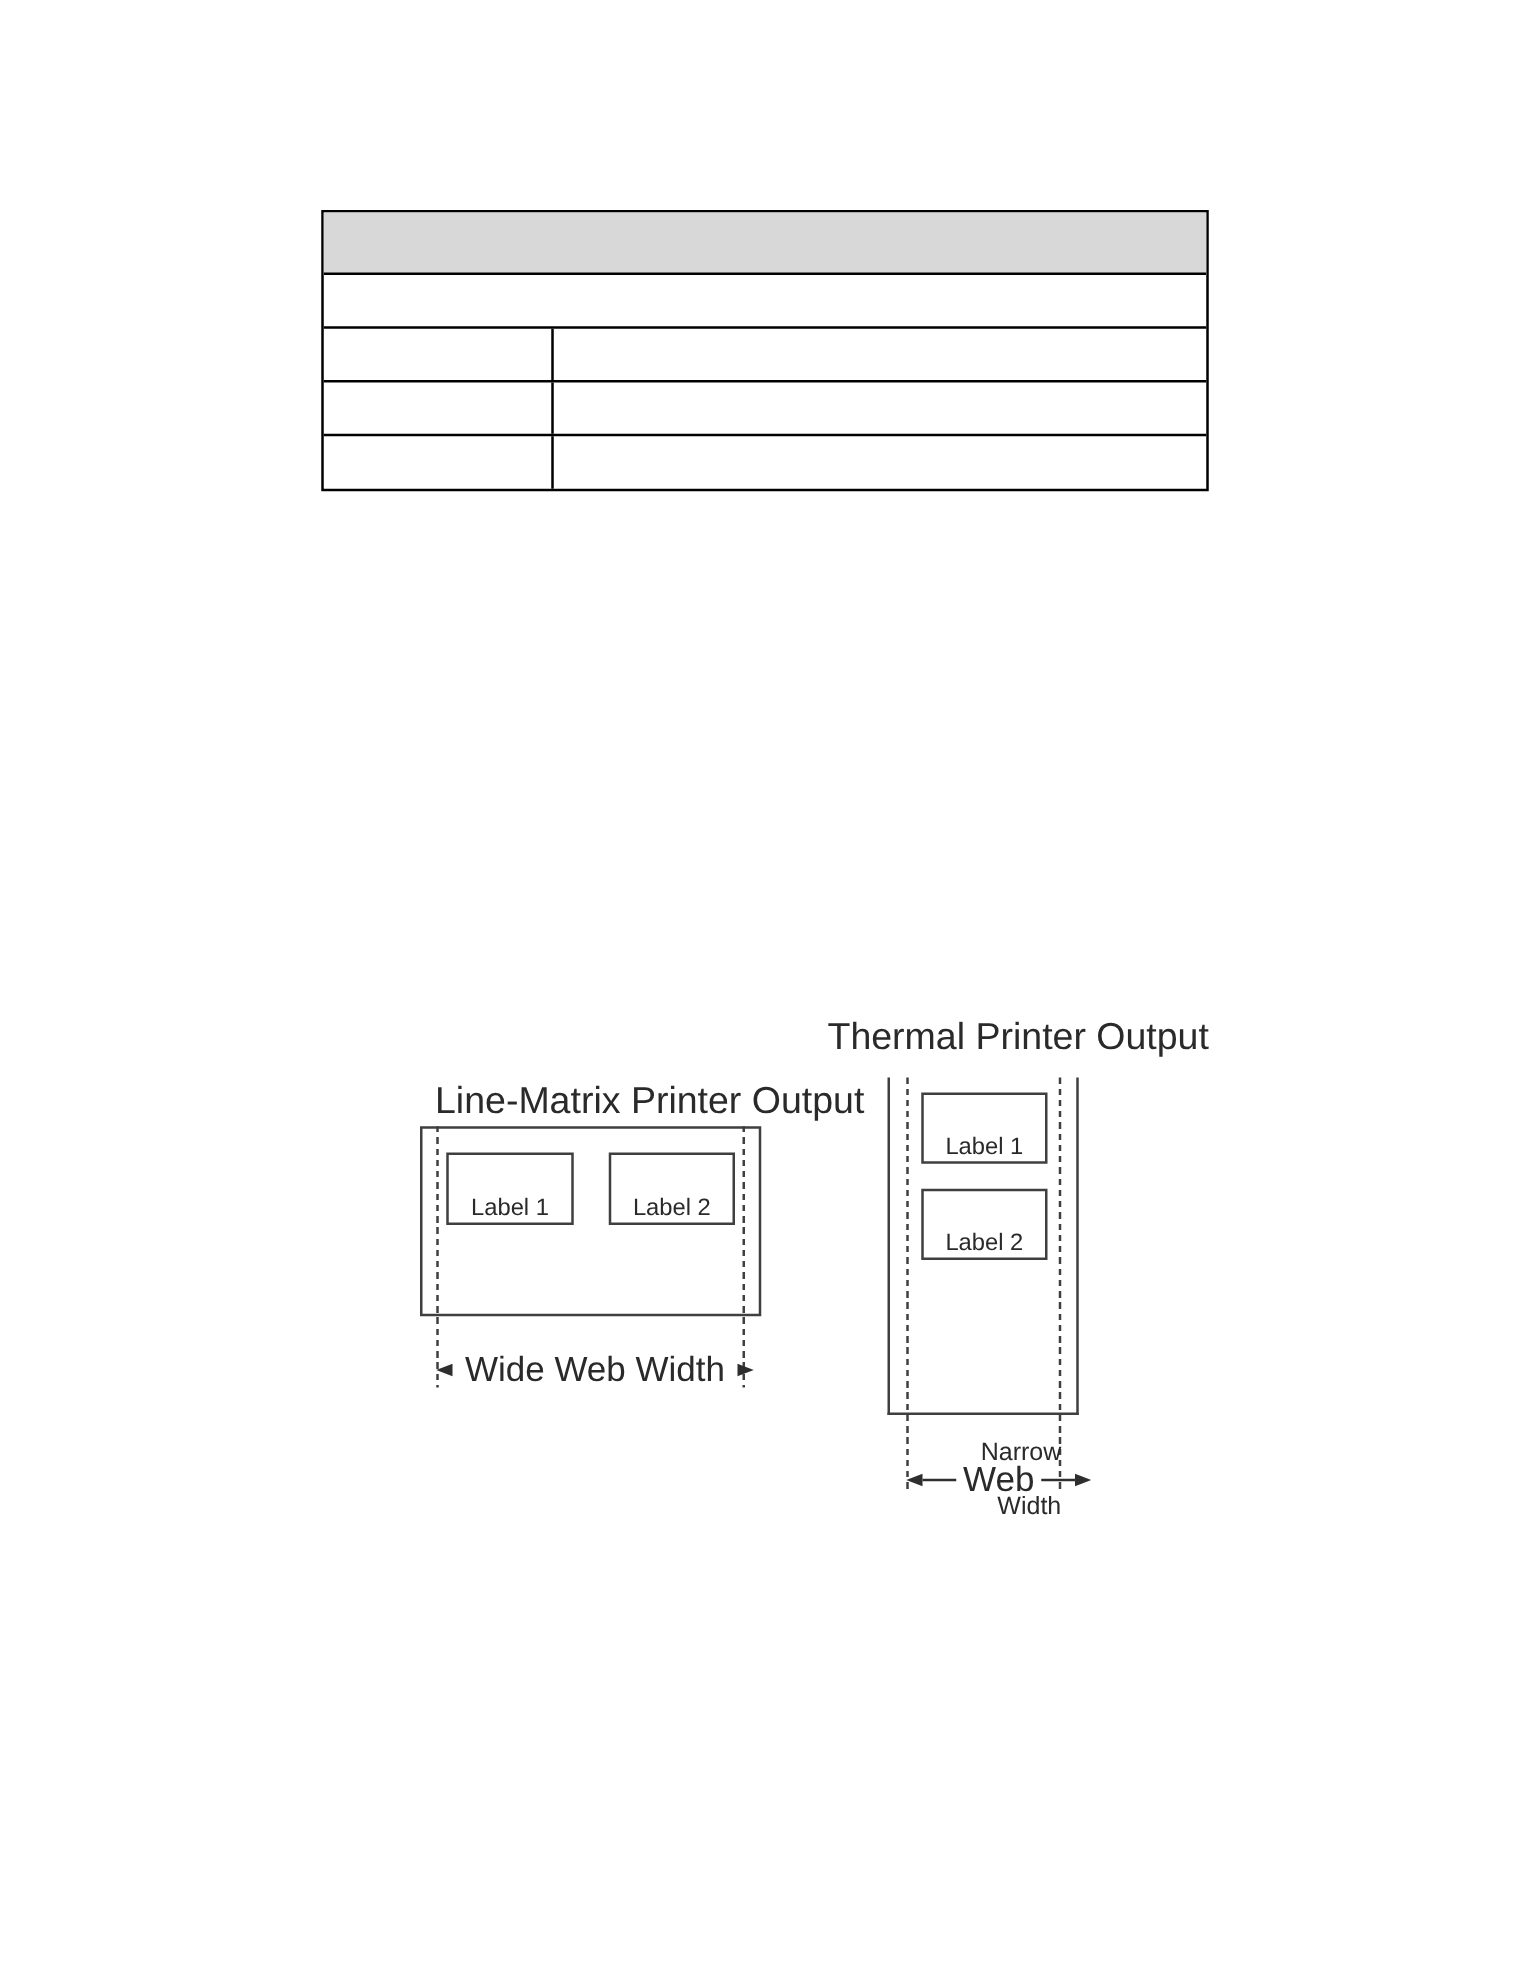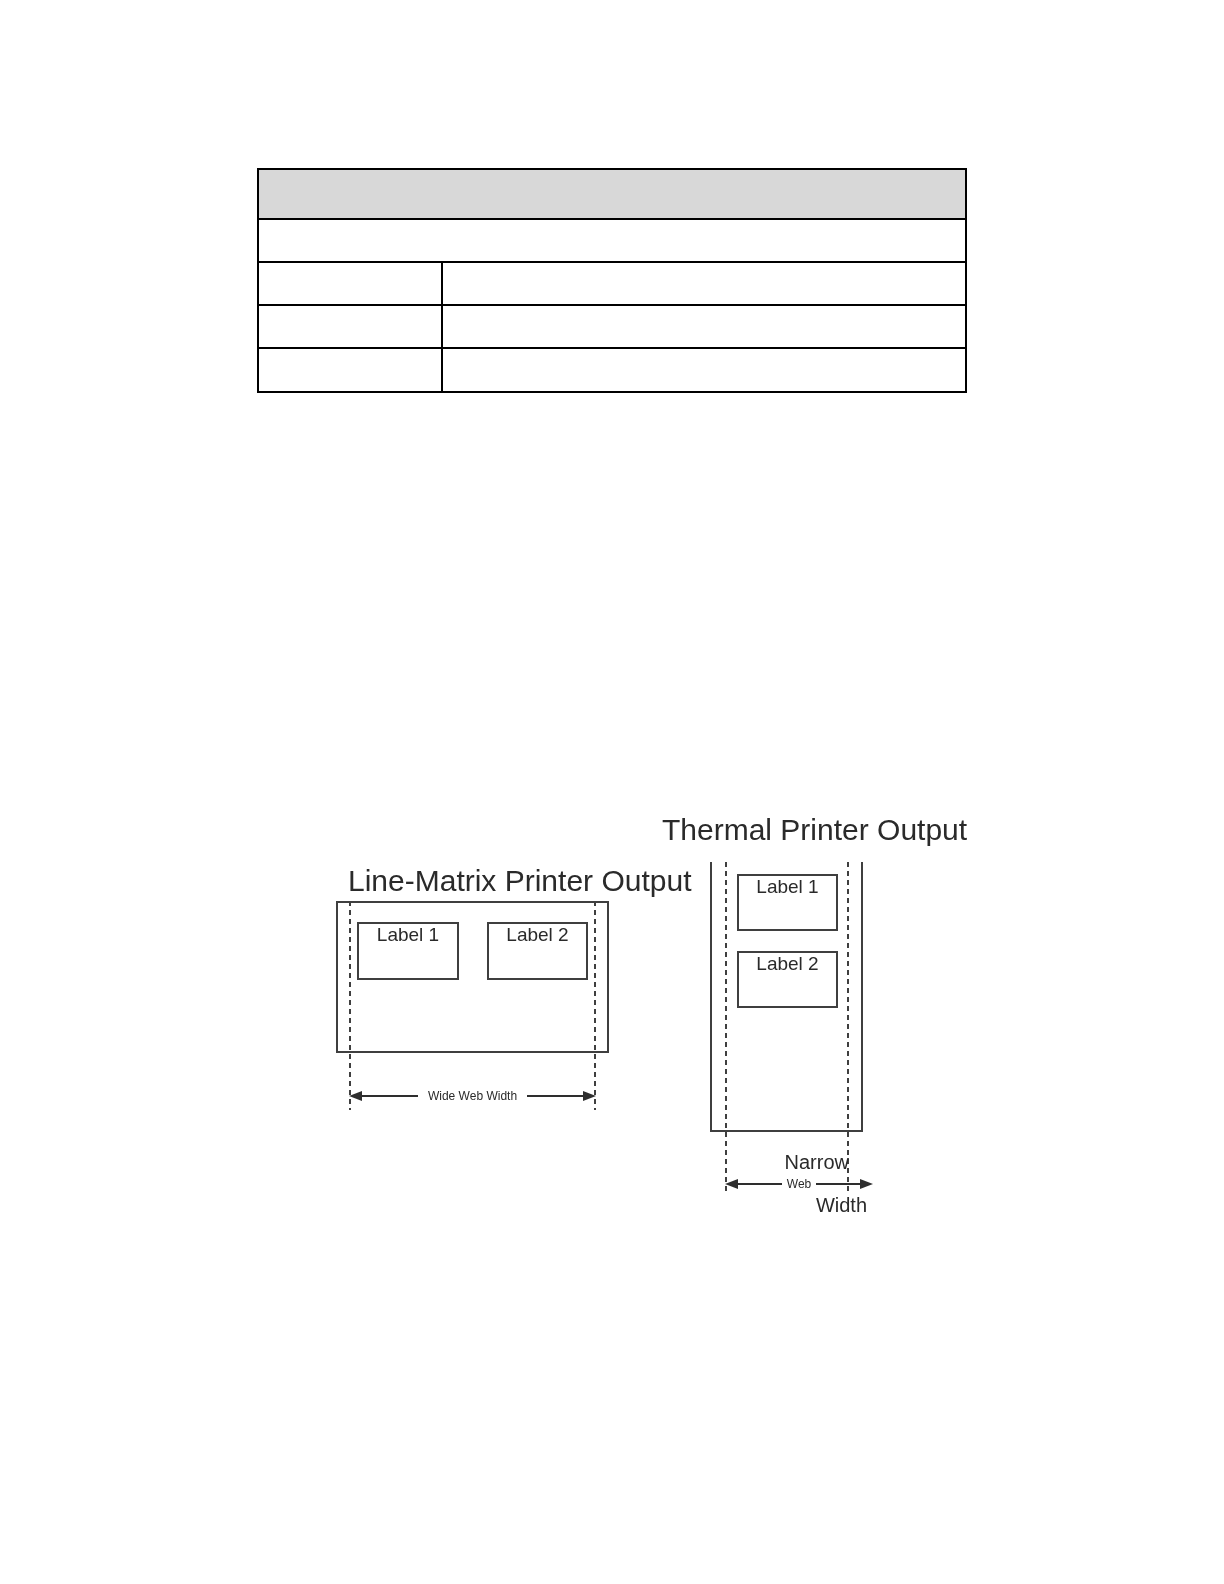--- a/index.html
+++ b/index.html
@@ -59,21 +59,21 @@
     position: absolute;
     height: 2px;
     background: #3f3f3f;
   }
   .label-box {
     position: absolute;
     border: 2px solid #3f3f3f;
     box-sizing: border-box;
     background: #ffffff;
     display: flex;
-    align-items: flex-start;
+    align-items: flex-end;
     justify-content: center;
     font-size: 19px;
     color: #2a2a2a;
   }
   .dim-row {
     position: absolute;
     display: flex;
     align-items: center;
     height: 20px;
   }
@@ -84,21 +84,21 @@
     border-bottom: 5px solid transparent;
     border-right: 13px solid #2e2e2e;
   }
   .tri-right {
     width: 0; height: 0;
     border-top: 5px solid transparent;
     border-bottom: 5px solid transparent;
     border-left: 13px solid #2e2e2e;
   }
   .dim-text {
-    font-size: 12px;
+    font-size: 28px;
     line-height: 20px;
     color: #2a2a2a;
     white-space: nowrap;
     padding: 0 10px;
   }
   .dim-text-narrow { padding: 0 5px; }
   .dim-caption {
     position: absolute;
     text-align: right;
     font-size: 20px;
@@ -168,15 +168,15 @@
   </div>
 
   <div class="dim-caption" style="left:725px; top:1152px; width:124px;">Narrow</div>
   <div class="dim-row" style="left:725px; top:1174px; width:148px;">
     <span class="tri-left"></span>
     <span class="dim-seg"></span>
     <span class="dim-text dim-text-narrow">Web</span>
     <span class="dim-seg"></span>
     <span class="tri-right"></span>
   </div>
-  <div class="dim-caption" style="left:743px; top:1195px; width:124px;">Width</div>
+  <div class="dim-caption" style="left:725px; top:1195px; width:124px;">Width</div>
 
 </div>
 
 </body></html>

